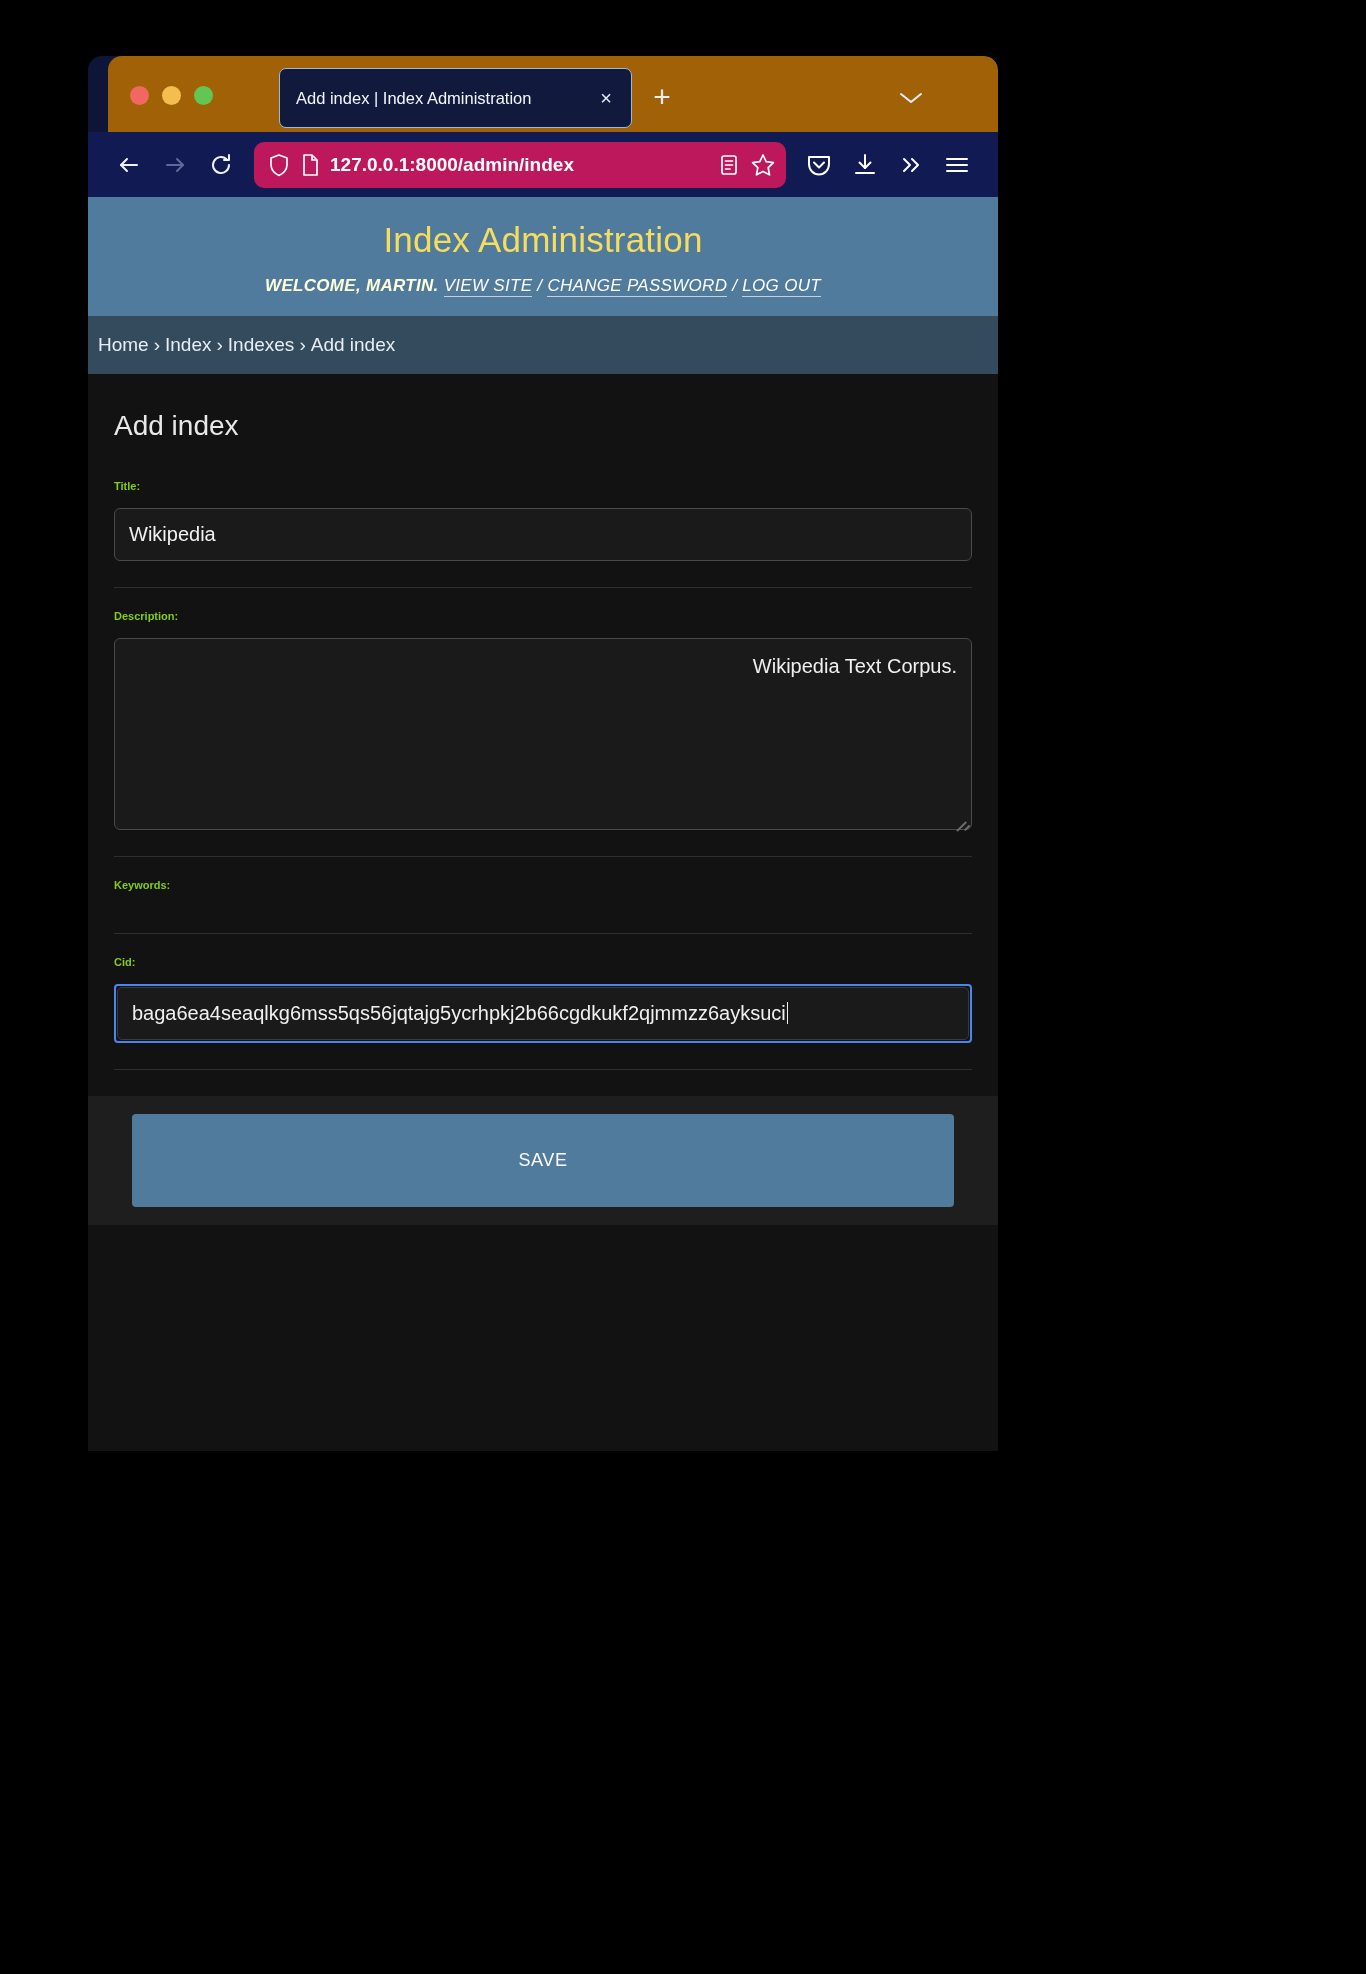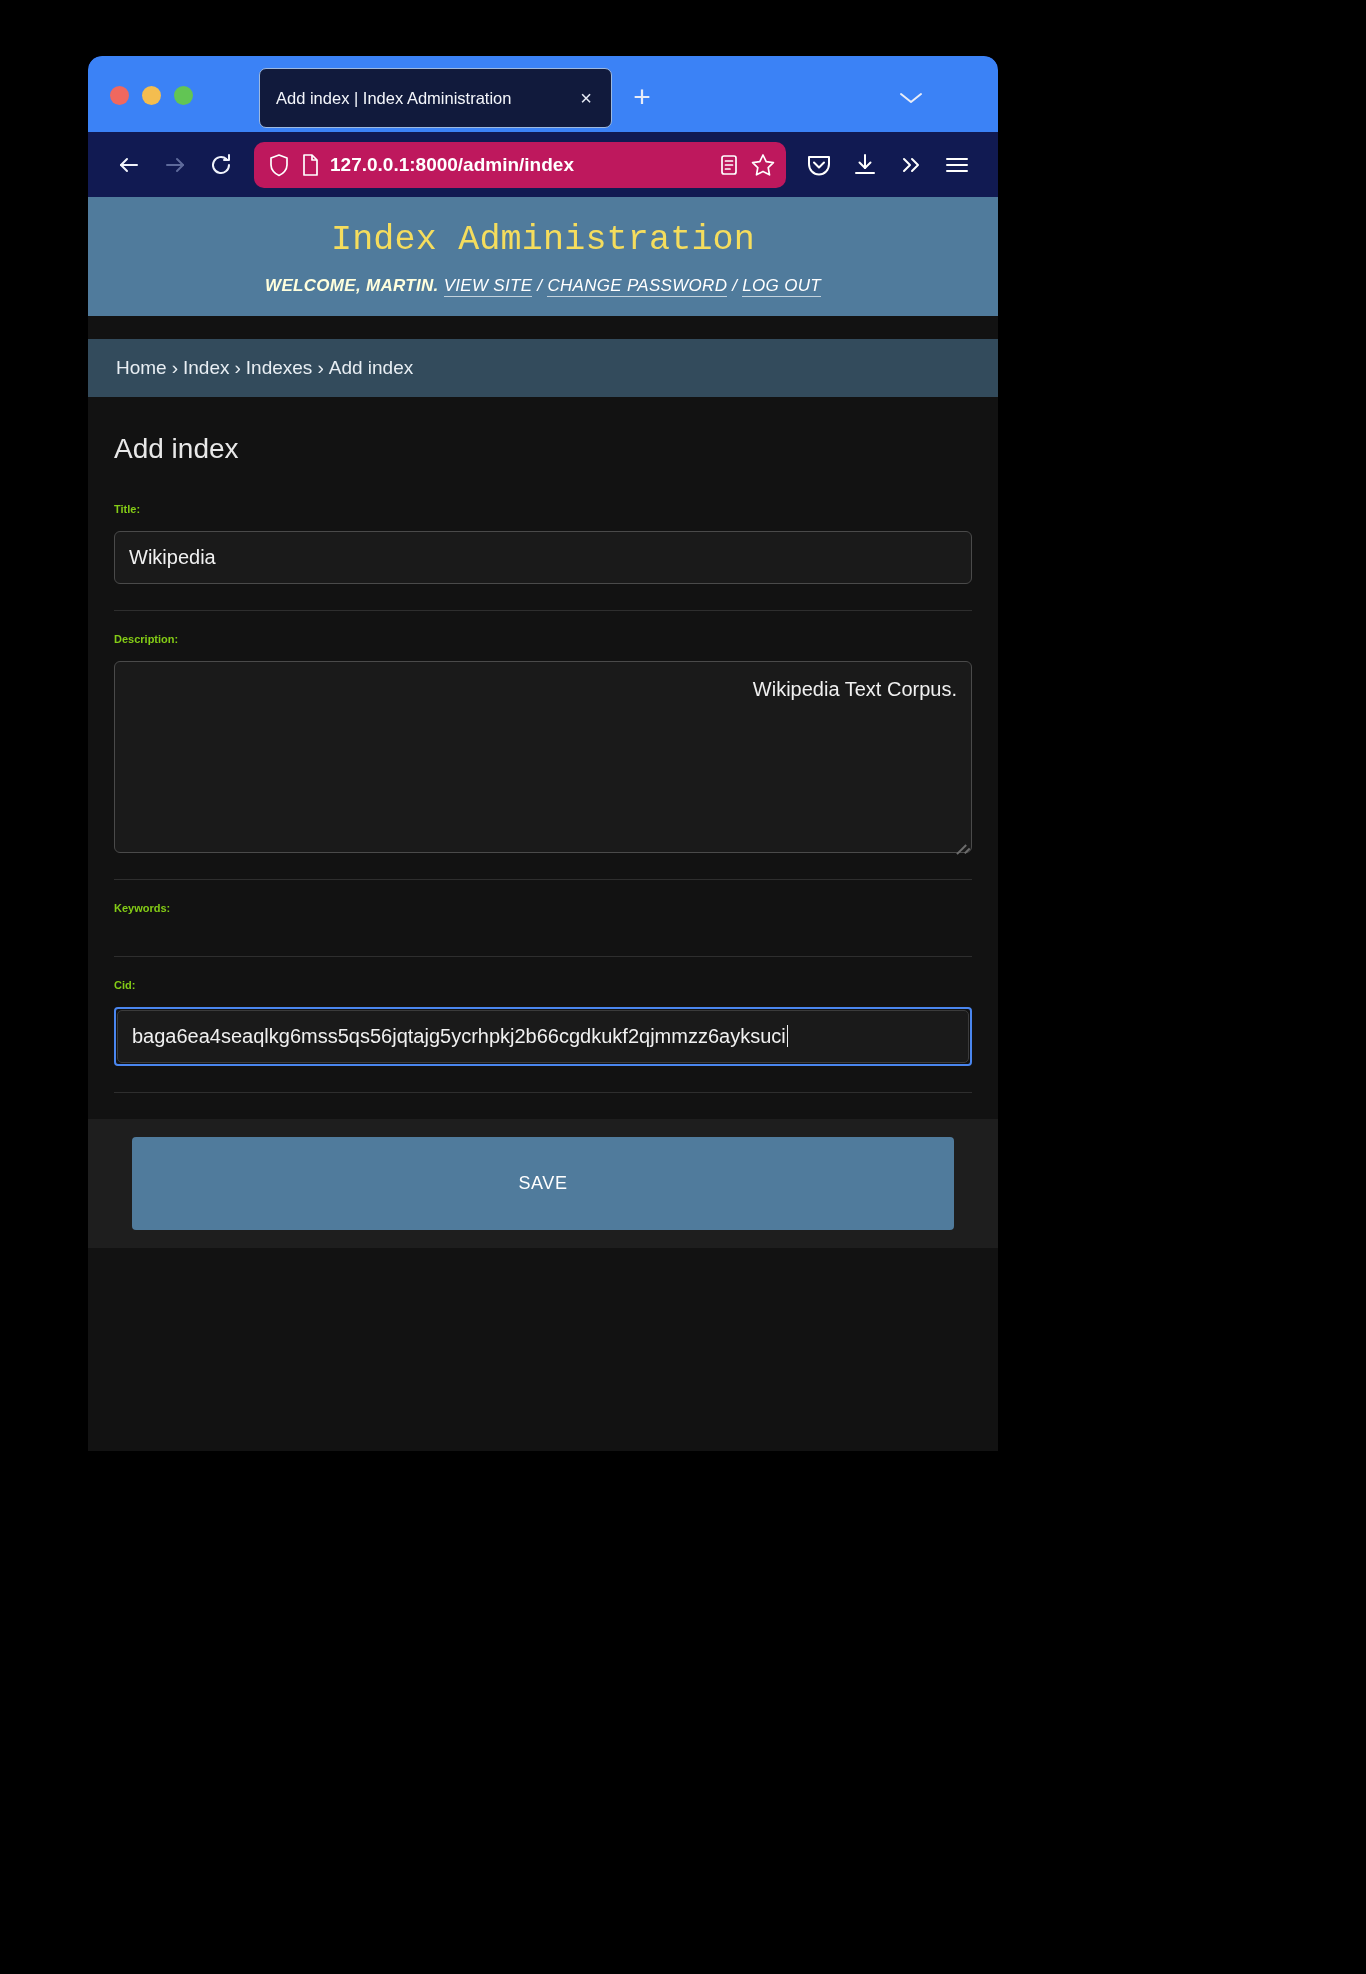--- a/index.html
+++ b/index.html
@@ -29,22 +29,23 @@
     height: 1395px;
     background: #0f1538;
     border-radius: 14px 14px 0 0;
     overflow: hidden;
   }
 
   
   .tabstrip {
     position: relative;
     height: 76px;
-    background: #3b82f6;
+    background: #a16207;
     border-radius: 14px 14px 0 0;
+    margin-left: 20px;
   }
   .traffic {
     position: absolute;
     left: 22px;
     top: 30px;
     display: flex;
     gap: 13px;
     align-items: center;
   }
   .dot { width: 19px; height: 19px; border-radius: 50%; }
@@ -166,21 +167,20 @@
     padding: 24px 0 20px;
     text-align: center;
   }
   .site-title {
     color: #f5dd5d;
     font-size: 35px;
     font-weight: 400;
     letter-spacing: 0.2px;
     margin: 0 14px 16px;
     line-height: 1.1;
-    font-family: Liberation Mono, monospace;
   }
   .user-tools {
     color: #ffffdd;
     font-size: 17px;
     font-weight: 700;
     letter-spacing: 0.3px;
     font-style: italic;
   }
   .user-tools .uname { color: #ffffdd; font-weight: 700; }
   .user-tools a {
@@ -189,22 +189,21 @@
     border-bottom: 1px solid rgba(255,255,255,0.65);
     padding-bottom: 1px;
     font-weight: 400;
   }
   .user-tools .sep { color: #ffffff; font-weight: 400; }
 
   .breadcrumbs {
     background: #334b5c;
     color: #e8eef3;
     font-size: 19px;
-    padding: 18px 0 18px 28px;
-    margin-top: 23px;
+    padding: 18px 0 18px 10px;
   }
   .breadcrumbs a { color: #e8eef3; text-decoration: none; }
   .breadcrumbs .crumb-sep { padding: 0 5px; }
 
   .content {
     padding: 22px 26px 0 26px;
   }
   .page-title {
     color: #e8e8e8;
     font-size: 28px;

